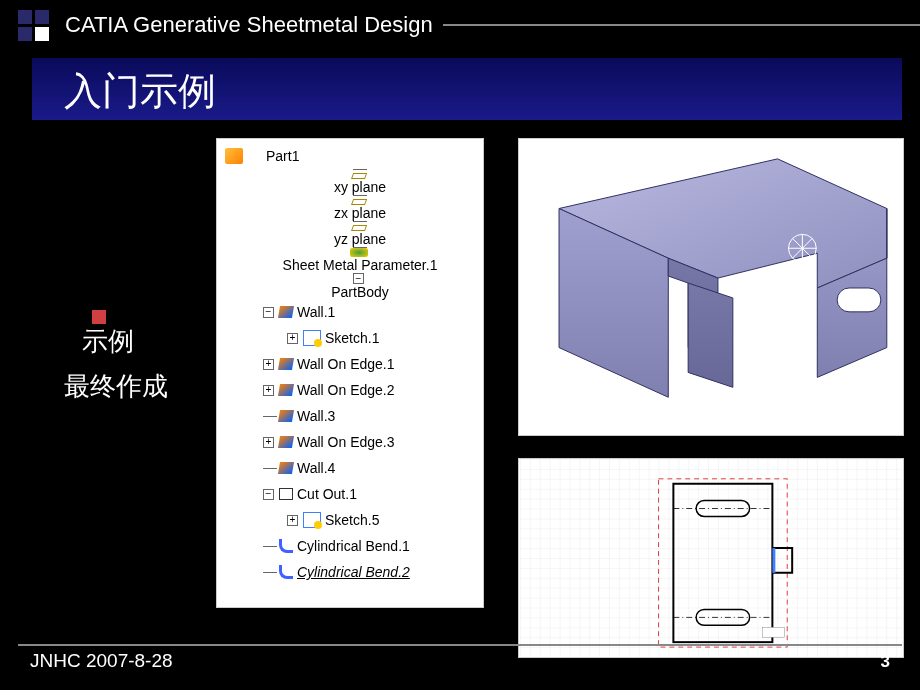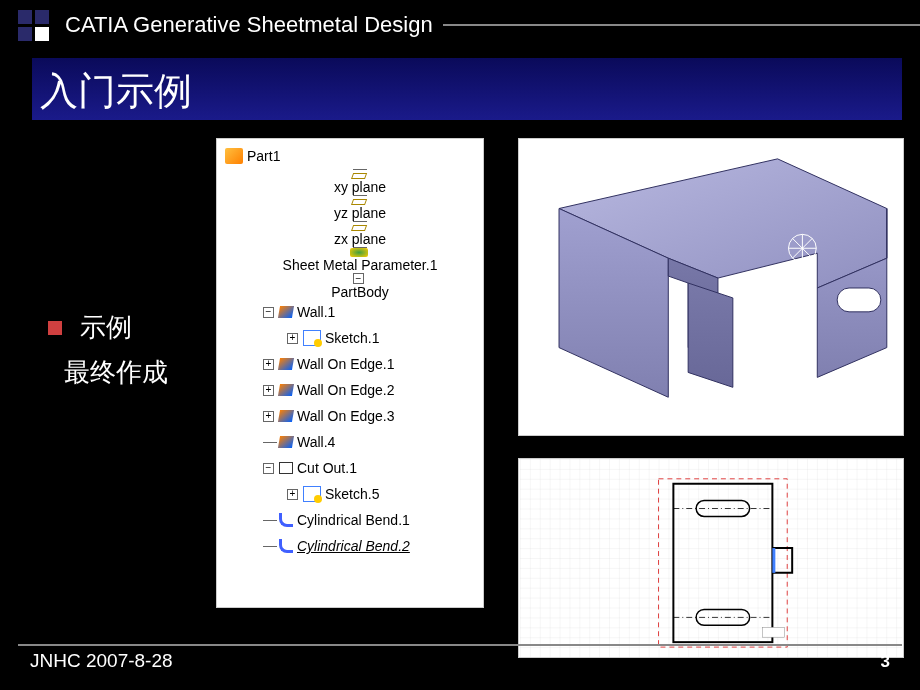--- a/index.html
+++ b/index.html
@@ -45,31 +45,31 @@
       white-space: nowrap;
     }
     .header-text .brand { font-weight: normal; }
     .title-bar {
       position: absolute;
       top: 58px; left: 32px; right: 18px;
       height: 62px;
       background: linear-gradient(#0a0a5a, #1a1a8a);
       color: #fff;
       font-size: 38px;
-      padding: 8px 8px;
+      padding: 8px 32px;
       font-family: "SimSun", serif;
     }
     .bullets {
       position: absolute;
       top: 310px; left: 48px;
       color: #fff;
       font-size: 26px;
       font-family: "SimSun", serif;
     }
-    .bullet-row { display: flex; align-items: center; margin-bottom: 10px; }
+    .bullet-row { display: flex; align-items: center; margin-bottom: 10px; flex-direction: column; }
     .bullet-sq { width: 14px; height: 14px; background: #d04040; margin-right: 18px; }
     .bullet-sub { margin-left: 16px; }
 
     .tree-panel {
       position: absolute;
       top: 138px; left: 216px;
       width: 268px; height: 470px;
       background: #fff;
       border: 1px solid #ccc;
       font-size: 14px;
@@ -111,21 +111,21 @@
     .icon-params { background: radial-gradient(#40a040,#ffcc00); border-radius: 2px; }
     .icon-body { background: radial-gradient(#40c0ff,#0060c0); border-radius: 50%; }
     .icon-wall { background: linear-gradient(135deg,#ff8000,#0060ff); transform: skewX(-10deg); width:14px; height:12px;}
     .icon-sketch { background: #fff; border: 1px solid #4080ff; position:relative;}
     .icon-sketch::after { content:""; position:absolute; right:-2px; bottom:-2px; width:8px; height:8px; background:#ffcc00; border-radius:50%;}
     .icon-cutout { background:#fff; border:1px solid #333; width:14px; height:12px;}
     .icon-bend { width:14px; height:14px; border-left:3px solid #4060ff; border-bottom:3px solid #4060ff; border-radius: 0 0 0 8px; background:transparent;}
     .tree-label { vertical-align: middle; }
     .underline { text-decoration: underline; font-style: italic; }
 
-    .indent-0 { padding-left: 4px; }
+    .indent-0 { padding-left: 4px; gap: 19px; }
     .indent-1 { padding-left: 20px; flex-direction: column; }
     .indent-2 { padding-left: 44px; }
     .indent-3 { padding-left: 68px; }
 
     .model-panel {
       position: absolute;
       top: 138px; left: 518px;
       width: 386px; height: 298px;
       background: #fff;
       border: 1px solid #ccc;
@@ -195,26 +195,26 @@
     <span class="tree-label">Part1</span>
   </div>
   <div class="tree-node indent-1">
     <span class="tree-twig"></span>
       <span class="tree-icon icon-plane"></span>
     <span class="tree-label">xy plane</span>
   </div>
   <div class="tree-node indent-1">
     <span class="tree-twig"></span>
       <span class="tree-icon icon-plane"></span>
+    <span class="tree-label">zx plane</span>
+  </div>
+  <div class="tree-node indent-1">
+    <span class="tree-twig"></span>
+      <span class="tree-icon icon-plane"></span>
     <span class="tree-label">yz plane</span>
-  </div>
-  <div class="tree-node indent-1">
-    <span class="tree-twig"></span>
-      <span class="tree-icon icon-plane"></span>
-    <span class="tree-label">zx plane</span>
   </div>
   <div class="tree-node indent-1">
     <span class="tree-twig"></span>
       <span class="tree-icon icon-params"></span>
     <span class="tree-label">Sheet Metal Parameter.1</span>
   </div>
   <div class="tree-node indent-1">
     <span class="expander">−</span>
     <span class="tree-icon icon-body"></span>
     <span class="tree-label">PartBody</span>
@@ -231,20 +231,25 @@
   </div>
   <div class="tree-node indent-2">
     <span class="expander">+</span>
     <span class="tree-icon icon-wall"></span>
     <span class="tree-label">Wall On Edge.1</span>
   </div>
   <div class="tree-node indent-2">
     <span class="expander">+</span>
     <span class="tree-icon icon-wall"></span>
     <span class="tree-label">Wall On Edge.2</span>
+  </div>
+  <div class="tree-node indent-2">
+    <span class="tree-twig"></span>
+    <span class="tree-icon icon-wall"></span>
+    <span class="tree-label">Wall.3</span>
   </div>
   <div class="tree-node indent-2">
     <span class="expander">+</span>
     <span class="tree-icon icon-wall"></span>
     <span class="tree-label">Wall On Edge.3</span>
   </div>
   <div class="tree-node indent-2">
     <span class="tree-twig"></span>
     <span class="tree-icon icon-wall"></span>
     <span class="tree-label">Wall.4</span>

